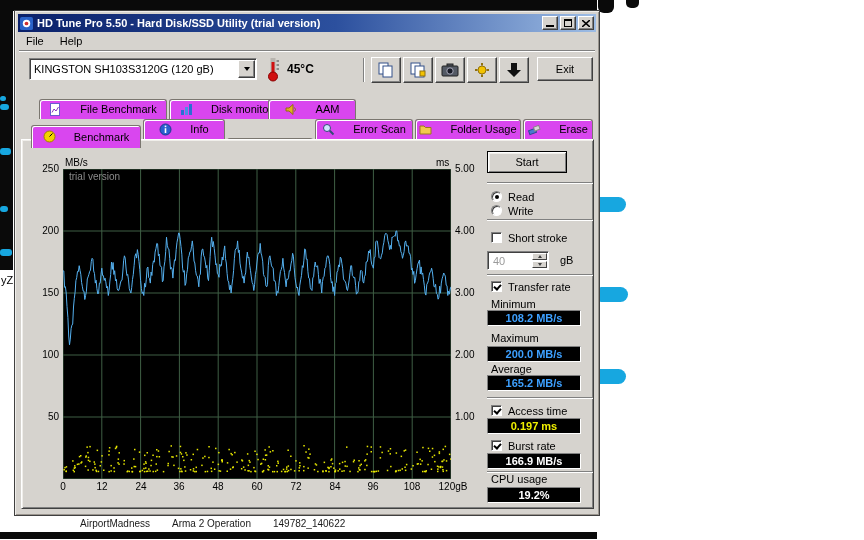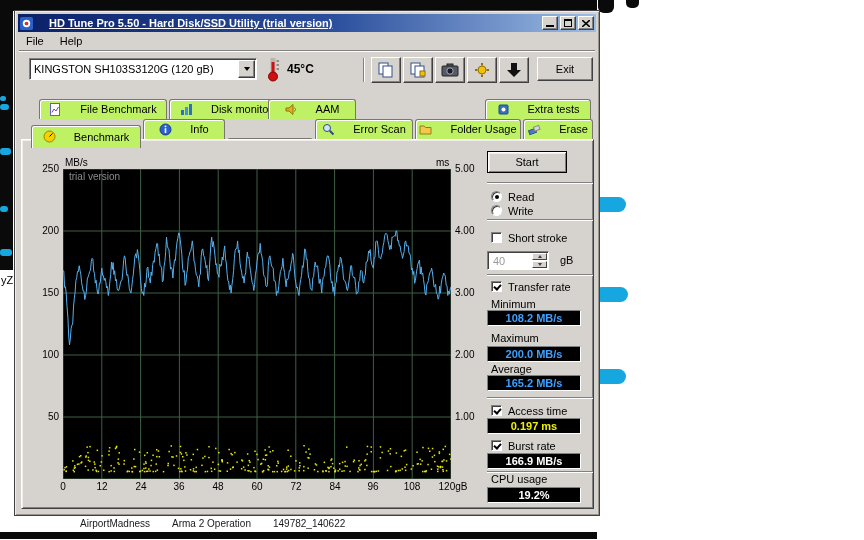--- a/index.html
+++ b/index.html
@@ -24,21 +24,21 @@
   .yz-text{left:1px;top:274px;font-size:11px;color:#000;z-index:1;}
   .bottom-labels{left:80px;top:518px;display:flex;gap:22px;font-size:10px;color:#1a1a1a;z-index:1;white-space:nowrap;}
   .bottom-strip{left:0;top:532px;width:597px;height:7px;background:#0a0a0a;z-index:2;}
 
   
   .window{position:absolute;left:14px;top:10px;width:586px;height:506px;background:#d6d3ce;
           border:1px solid #404040;box-shadow:inset 1px 1px 0 #f0eeea, inset -1px -1px 0 #9a958e;z-index:5;}
   .titlebar{position:absolute;left:3px;top:3px;right:3px;height:18px;
             background:linear-gradient(90deg,#0a2069 0%,#2c509e 55%,#9dbce4 100%);
             display:flex;align-items:center;padding:0 2px;}
-  .title-text{color:#fff;font-size:11px;font-weight:bold;margin-left:16px;white-space:nowrap;flex:1;overflow:hidden;text-decoration:underline;}
+  .title-text{color:#fff;font-size:11px;font-weight:bold;margin-left:4px;white-space:nowrap;flex:1;overflow:hidden;}
   .win-btn{position:relative;width:16px;height:14px;background:#d6d3ce;border:1px solid;border-color:#fff #404040 #404040 #fff;
            box-shadow:inset -1px -1px 0 #808080;margin-left:2px;flex:none;}
   .glyph-min{position:absolute;left:3px;bottom:2px;width:8px;height:2px;background:#000;}
   .glyph-max{position:absolute;left:3px;top:2px;width:8px;height:8px;border:1px solid #000;border-top-width:2px;}
   .menubar{position:absolute;left:3px;top:21px;right:3px;height:17px;display:flex;align-items:center;font-size:11px;}
   .menu-item{padding:1px 8px;}
   .hgroove{position:absolute;left:4px;right:4px;top:39px;height:2px;border-top:1px solid #808080;border-bottom:1px solid #fff;}
 
   
   .combo{position:absolute;left:14px;top:47px;width:228px;height:22px;background:#fff;border:1px solid;
@@ -51,21 +51,21 @@
   .temp-text{position:absolute;left:272px;top:51px;font-size:12px;font-weight:bold;}
   .vgroove{position:absolute;left:348px;top:47px;width:2px;height:24px;border-left:1px solid #808080;border-right:1px solid #fff;}
   .toolbtn{position:absolute;top:46px;width:30px;height:26px;background:#d6d3ce;border:1px solid;border-color:#fff #404040 #404040 #fff;
            box-shadow:inset -1px -1px 0 #808080;display:flex;align-items:center;justify-content:center;}
   .tb1{left:356px}.tb2{left:388px}.tb3{left:420px}.tb4{left:452px}.tb5{left:484px}
   .exit-btn{position:absolute;left:522px;top:46px;width:56px;height:24px;background:#d6d3ce;border:1px solid;
             border-color:#fff #404040 #404040 #fff;box-shadow:inset -1px -1px 0 #808080;font-size:11px;
             font-family:"Liberation Sans",sans-serif;display:flex;align-items:center;justify-content:center;}
 
   
-  .tab{position:absolute;height:20px;background:#bef264;border:1px solid #7a766f;border-bottom:none;border-radius:3px 3px 0 0;
+  .tab{position:absolute;height:20px;background:#d946ef;border:1px solid #7a766f;border-bottom:none;border-radius:3px 3px 0 0;
        box-shadow:inset 1px 1px 0 #fff;display:flex;align-items:center;justify-content:center;gap:18px;font-size:11px;padding-bottom:1px;}
   .row1{top:88px;}
   .row2{top:108px;}
   .tab.active{top:106px;height:23px;z-index:7;margin-top:8px;}
   .ticon{width:13px;height:13px;flex:none;display:inline-block;}
   .ticon svg{display:block;width:13px;height:13px;}
   .tabpage{position:absolute;left:6px;top:128px;width:573px;height:370px;background:#d6d3ce;border:1px solid;
            border-color:#fff #404040 #404040 #fff;box-shadow:inset 1px 1px 0 #f0eeea, inset -1px -1px 0 #808080;z-index:4;}
 
   
@@ -242,29 +242,20 @@
       <span>Disk monitor</span>
     </div>
     <div class="tab row1" style="left:253px;width:88px;">
       <span class="ticon">
           <svg viewBox="0 0 13 13">
             <polygon points="1,5 4,5 8,1.5 8,11.5 4,8 1,8" fill="#e0b020" stroke="#907010"></polygon>
             <path d="M9.5 4.5 q2 2 0 4" stroke="#907010" fill="none"></path>
           </svg>
         </span>
       <span>AAM</span>
-    </div>
-    <div class="tab row1" style="left:470px;width:106px;">
-      <span class="ticon">
-          <svg viewBox="0 0 13 13">
-            <rect x="2" y="2" width="9" height="9" rx="1" fill="#3a6fc0" stroke="#1d4a90"></rect>
-            <circle cx="6.5" cy="6.5" r="2" fill="#fff"></circle>
-          </svg>
-        </span>
-      <span>Extra tests</span>
     </div>
 
     <div class="tab row2 active" style="left:16px;width:110px;">
       <span class="ticon">
           <svg viewBox="0 0 13 13">
             <circle cx="6.5" cy="6.5" r="5.5" fill="#f2d200" stroke="#a08000"></circle>
             <line x1="6.5" y1="6.5" x2="9.5" y2="3.5" stroke="#000"></line>
           </svg>
         </span>
       <span>Benchmark</span>

